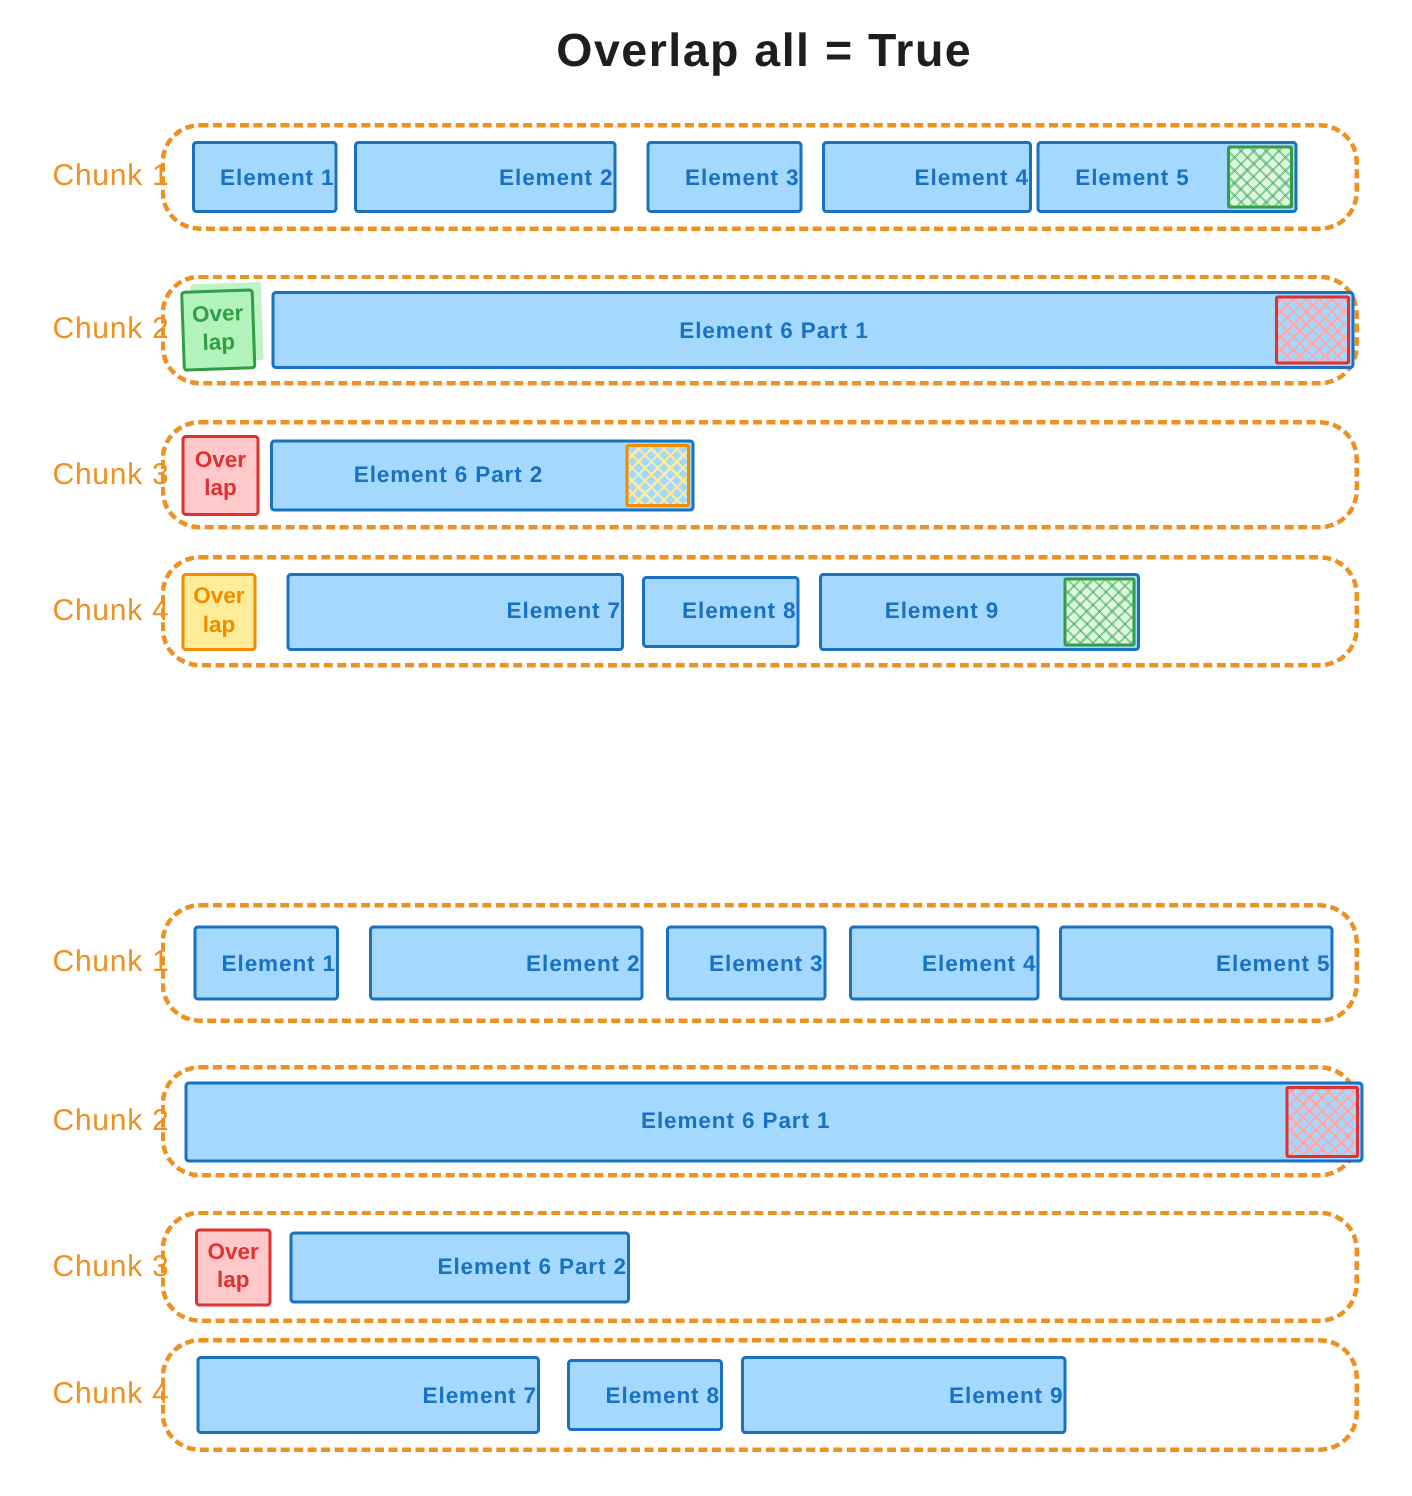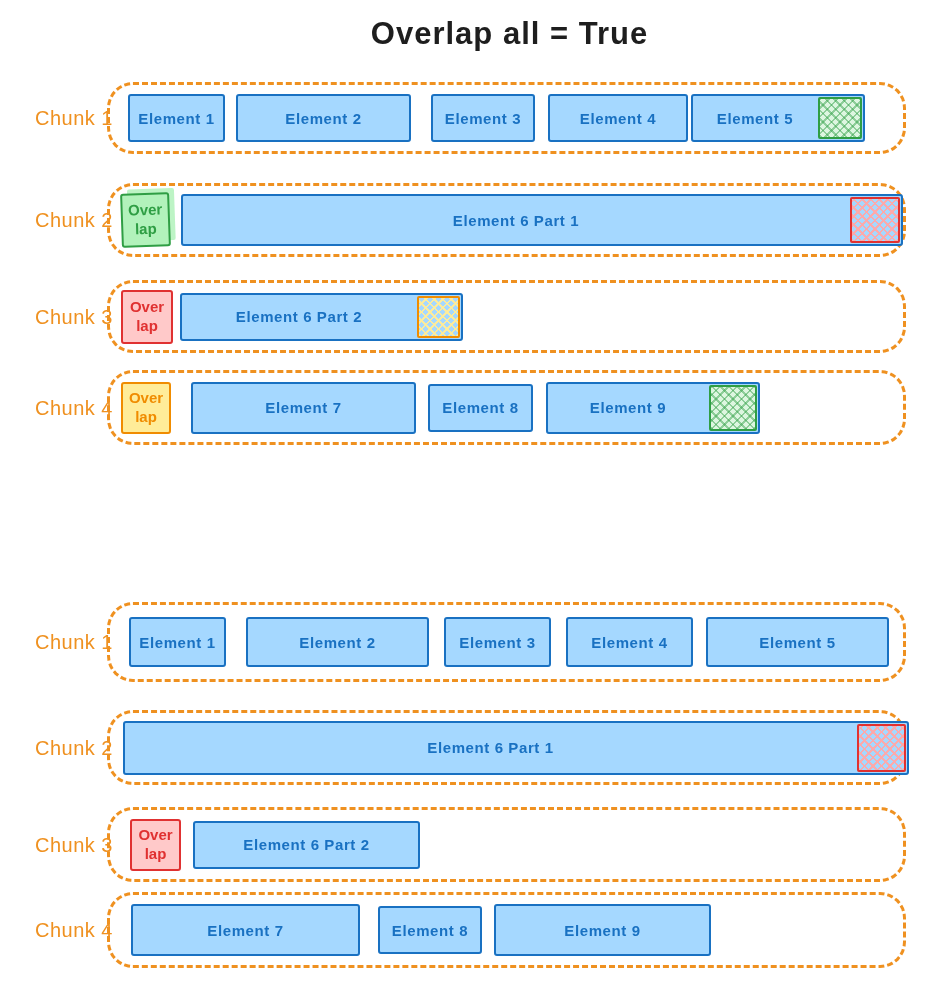--- a/index.html
+++ b/index.html
@@ -39,21 +39,21 @@
     border-radius:26px;
     box-sizing:border-box;
   }
   .el-box{
     position:absolute;
     top:50%;transform:translateY(-50%);
     background:var(--blue-fill,#a5d8ff);
     border:2px solid var(--blue-stroke,#1971c2);
     border-radius:3px;
     box-sizing:border-box;
-    display:flex;align-items:center;justify-content:center;
+    display:flex;align-items:center;justify-content:flex-end;
   }
   .el-label{
     font-size:15px;
     font-weight:700;
     letter-spacing:.6px;
     color:var(--blue-stroke,#1971c2);
     white-space:nowrap;
   }
   
   .el-box.has-end .el-label{position:absolute;left:0;top:0;bottom:0;display:flex;align-items:center;justify-content:center;}

